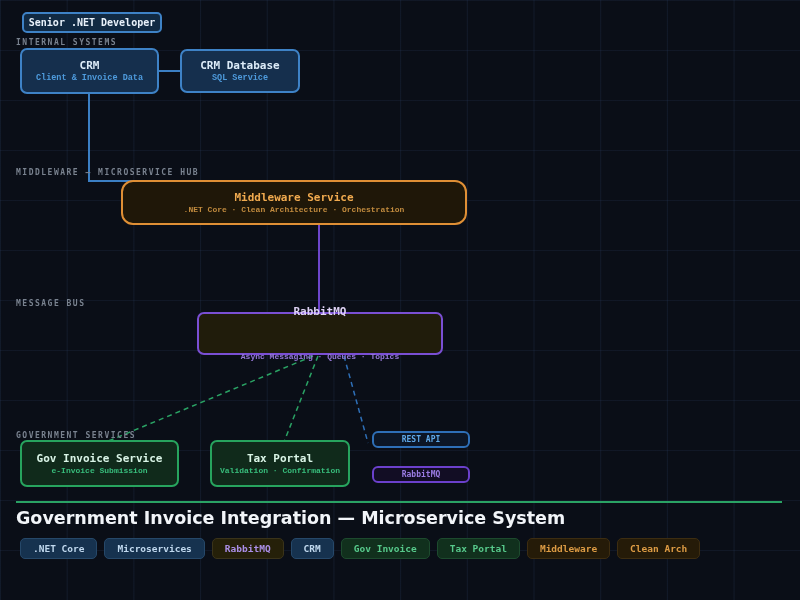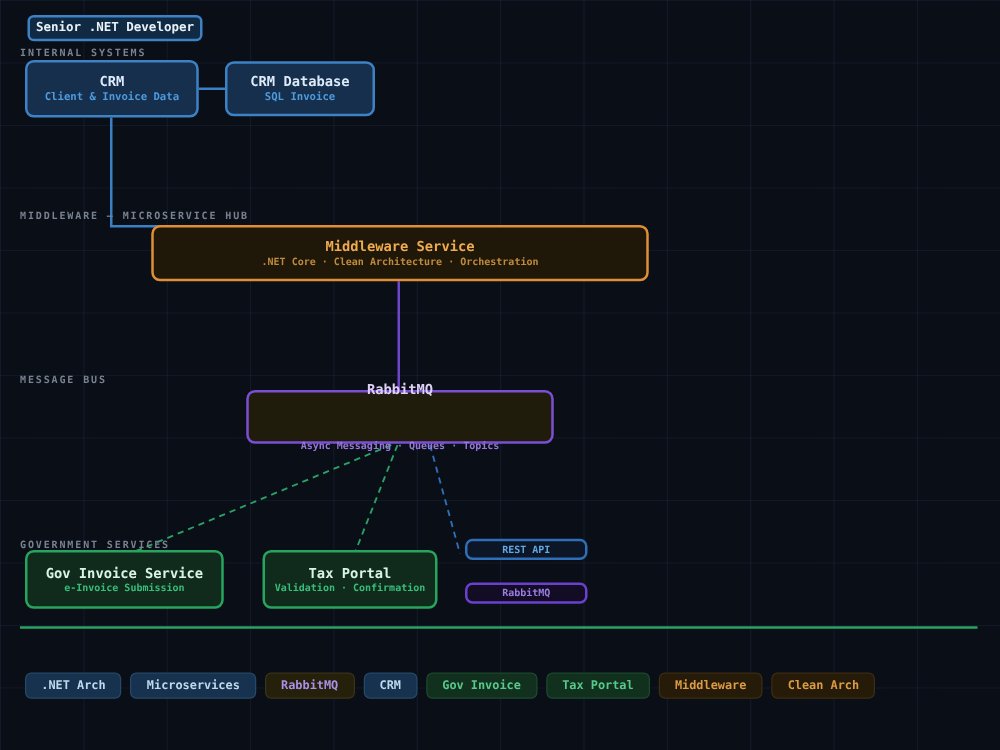--- a/index.html
+++ b/index.html
@@ -32,31 +32,31 @@
   .lbl-middleware { left: 16px; top: 168px; }
   .lbl-bus        { left: 16px; top: 299px; }
   .lbl-gov        { left: 16px; top: 431px; }
 
   .node {
     position: absolute; border-radius: 7px; border: 2px solid;
     display: flex; flex-direction: column; align-items: center; justify-content: center;
     gap: 3px; text-align: center; box-sizing: border-box;
   }
   .node .title { font-weight: bold; font-size: 11px; line-height: 1; }
-  .node .subtitle { font-size: 8.5px; font-weight: bold; line-height: 1; }
+  .node .subtitle { font-size: 8.5px; font-weight: bold; line-height: 1; font-family: Liberation Mono, monospace; }
 
   .node-crm { left: 20px; top: 48px; width: 139px; height: 46px;
     background: #152f4d; border-color: #3e82c6; }
   .node-crmdb { left: 180px; top: 49px; width: 120px; height: 44px;
     background: #152f4d; border-color: #3e82c6; }
   .node-crm .title, .node-crmdb .title { color: #dcebf8; }
   .node-crm .subtitle, .node-crmdb .subtitle { color: #4e9bdd; }
 
-  .node-middleware { left: 121px; top: 180px; width: 398px; height: 45px;
-    background: #1f1708; border-color: #df8f35; }
+  .node-middleware { left: 121px; top: 180px; width: 346px; height: 45px;
+    background: #1f1708; border-color: #df8f35; border-radius: 12px; }
   .node-middleware .title { color: #f0aa4f; }
   .node-middleware .subtitle { color: #c08a3e; font-size: 8px; }
 
   .node-rabbitmq { left: 197px; top: 312px; width: 246px; height: 43px;
     background: #201c0b; border-color: #7a4fd4; }
   .node-rabbitmq .title { color: #ded2f4; }
   .node-rabbitmq .subtitle { color: #9678d8; font-size: 8px; margin-top: 33px; }
 
   .node-govinvoice { left: 20px; top: 440px; width: 159px; height: 47px;
     background: #102a1b; border-color: #27a45e; }
@@ -113,21 +113,21 @@
   <div class="section-label lbl-bus">MESSAGE BUS</div>
   <div class="section-label lbl-gov">GOVERNMENT SERVICES</div>
 
   <div class="node node-crm">
     <div class="title">CRM</div>
     <div class="subtitle">Client &amp; Invoice Data</div>
   </div>
 
   <div class="node node-crmdb">
     <div class="title">CRM Database</div>
-    <div class="subtitle">SQL Invoice</div>
+    <div class="subtitle">SQL Service</div>
   </div>
 
   <div class="node node-middleware">
     <div class="title">Middleware Service</div>
     <div class="subtitle">.NET Core · Clean Architecture · Orchestration</div>
   </div>
 
   <div class="node node-rabbitmq">
     <div class="title">RabbitMQ</div>
     <div class="subtitle">Async Messaging · Queues · Topics</div>
@@ -145,23 +145,24 @@
 
   <div class="minibox mini-rest">
     <span>REST API</span>
   </div>
   <div class="minibox mini-rmq">
     <span>RabbitMQ</span>
   </div>
 
   <div class="footer-divider"></div>
 
+  <div class="footer-title">Government Invoice Integration — Microservice System</div>
 
   <div class="tags">
-    <div class="tag tag-blue">.NET Arch</div>
+    <div class="tag tag-blue">.NET Core</div>
     <div class="tag tag-blue">Microservices</div>
     <div class="tag tag-purple">RabbitMQ</div>
     <div class="tag tag-blue">CRM</div>
     <div class="tag tag-green">Gov Invoice</div>
     <div class="tag tag-green">Tax Portal</div>
     <div class="tag tag-orange">Middleware</div>
     <div class="tag tag-orange">Clean Arch</div>
   </div>
 
 </div>

